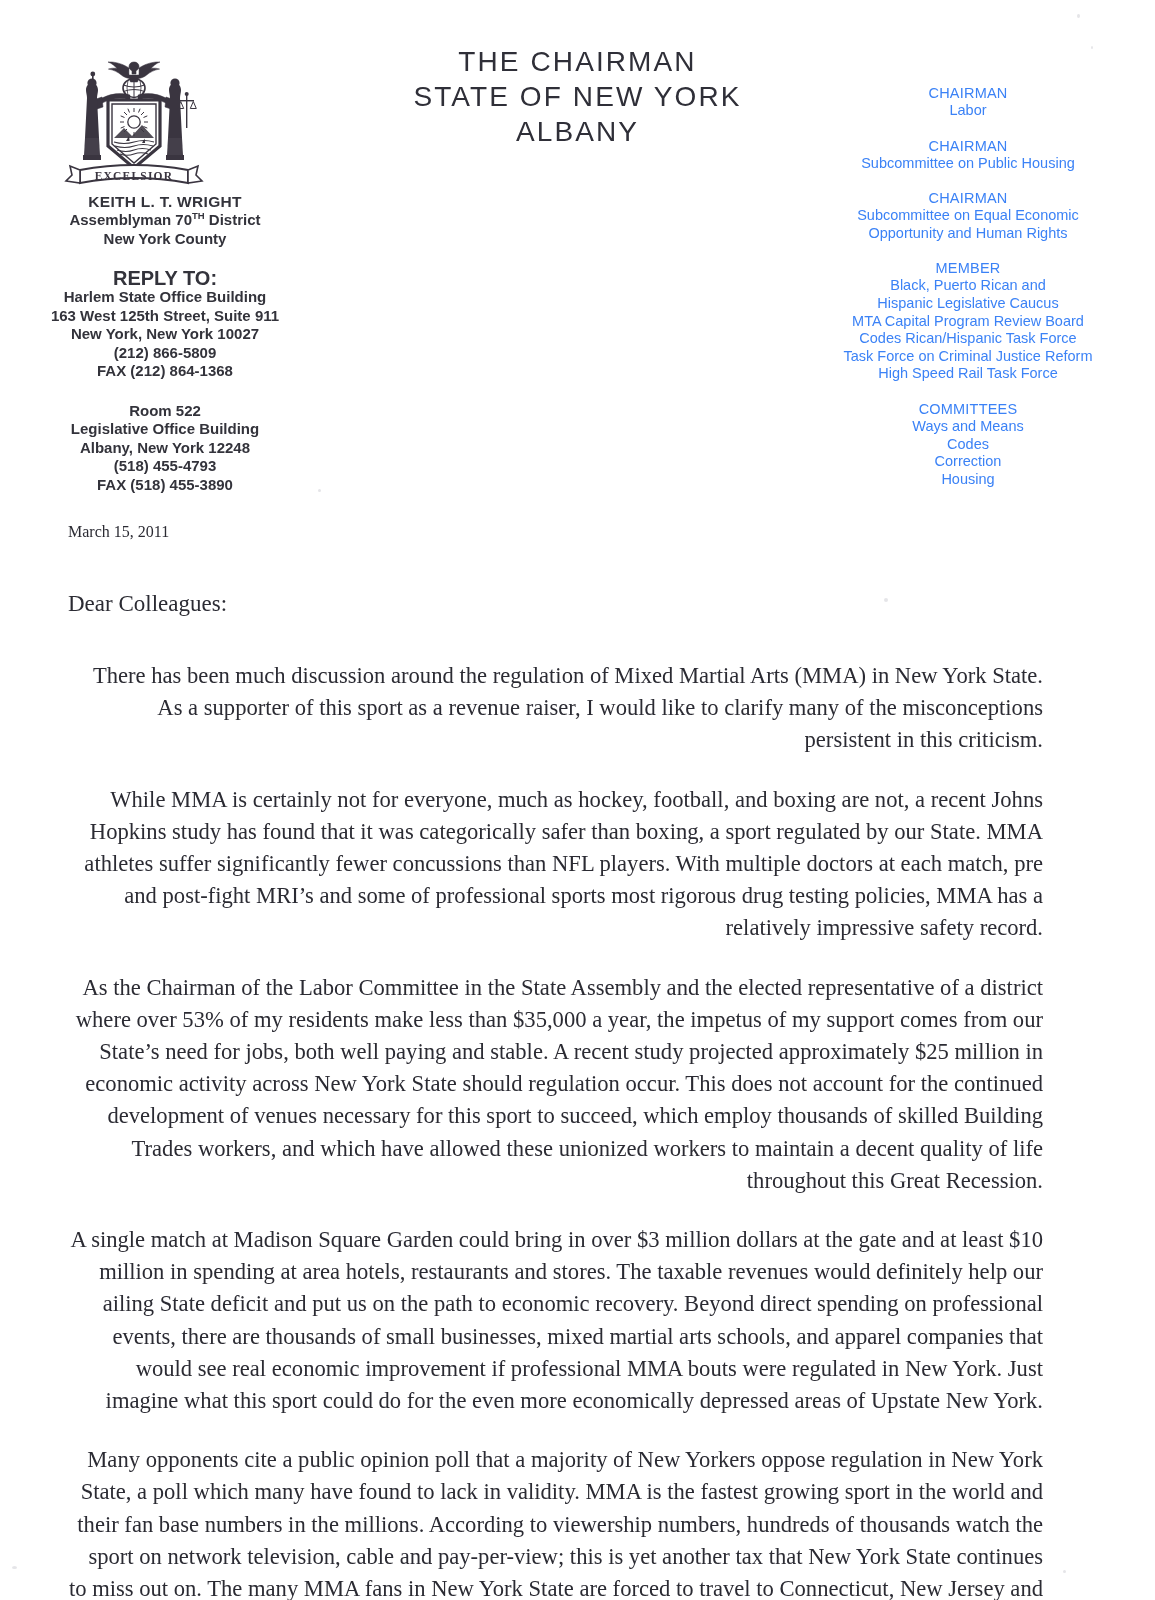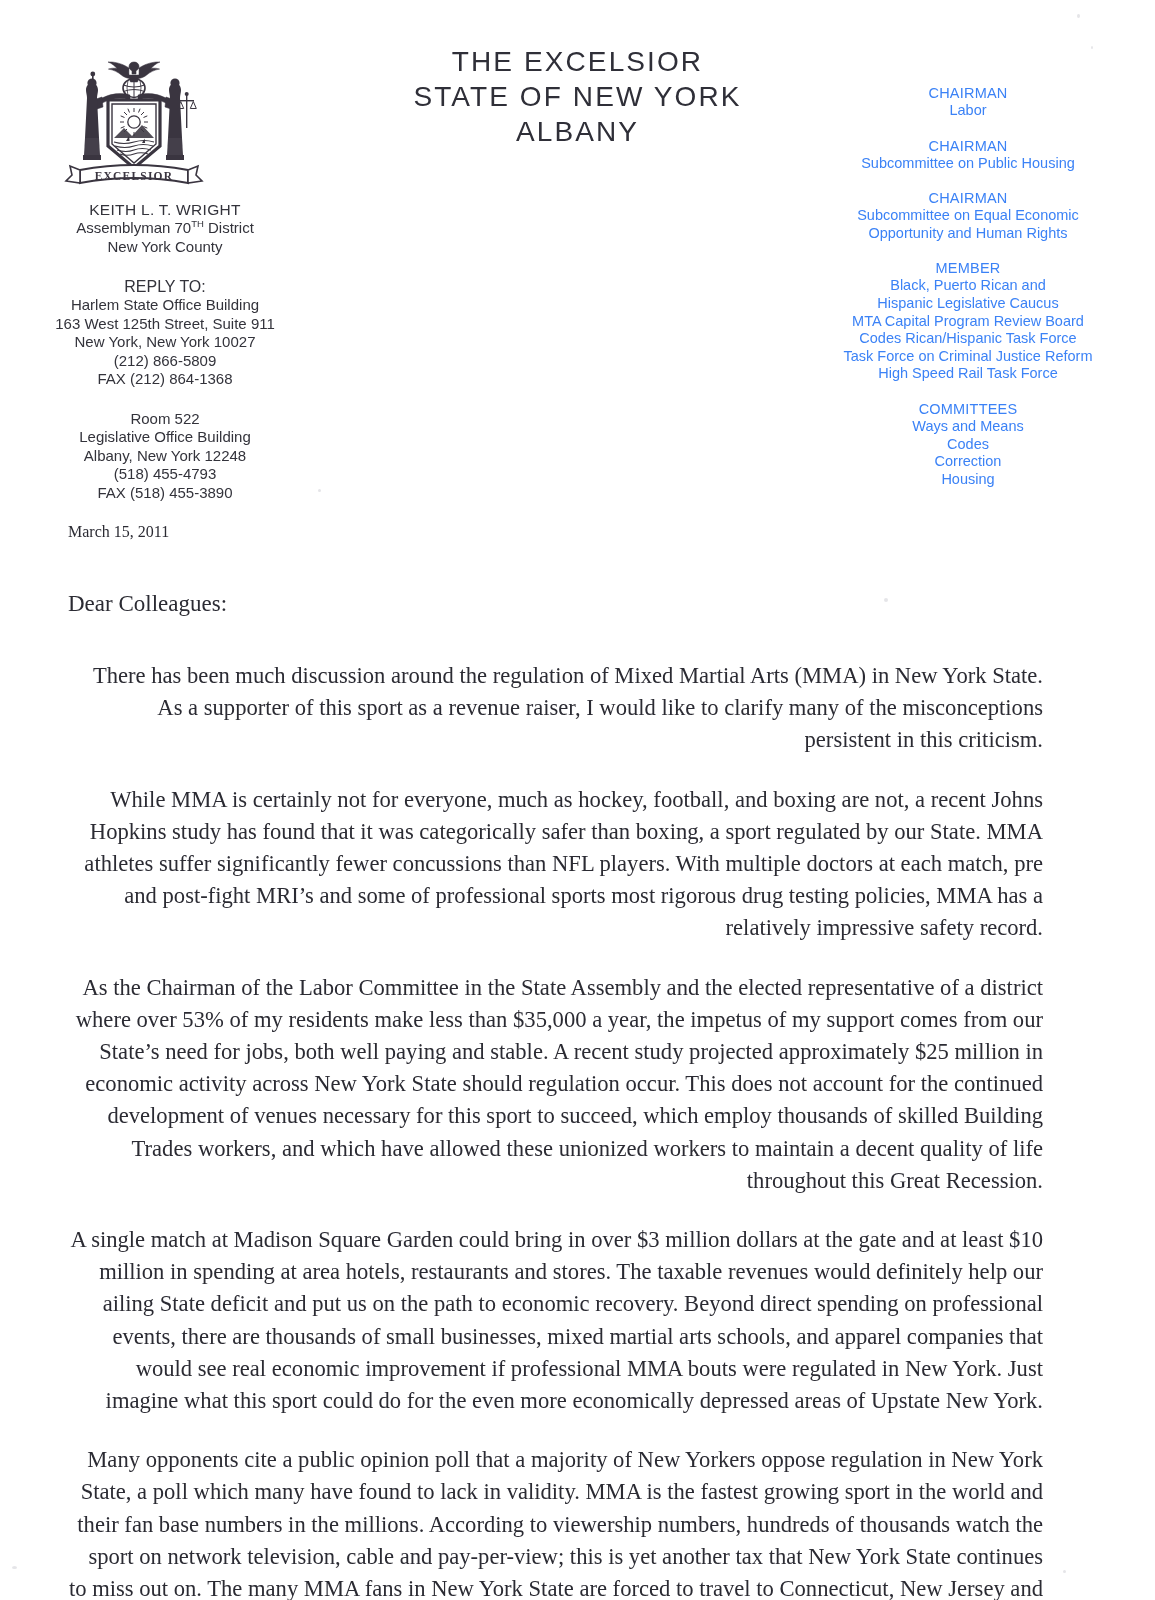--- a/index.html
+++ b/index.html
@@ -33,46 +33,47 @@
     top: 42px;
     width: 156px;
     height: 152px;
   }
   .seal-wrap svg { display: block; width: 156px; height: 152px; }
 
   
   .left-block {
     position: absolute;
     left: 0px;
-    top: 200px;
+    top: 192px;
     width: 330px;
     text-align: center;
     font-family: "Liberation Sans", "DejaVu Sans", sans-serif;
     color: #33333b;
+    font-weight: bold;
   }
   .lb-name {
     font-size: 15.5px;
     letter-spacing: 0.3px;
     line-height: 19px;
     margin: 0;
   }
   .lb-line {
     font-size: 15px;
     line-height: 18.5px;
     margin: 0;
     white-space: nowrap;
   }
   .lb-line sup {
     font-size: 9.5px;
     vertical-align: super;
     line-height: 0;
   }
   .lb-group { margin-top: 21px; }
   .lb-head {
-    font-size: 16px;
+    font-size: 20px;
     line-height: 19px;
     margin: 0;
   }
 
   
   .masthead {
     position: absolute;
     left: 300px;
     top: 44px;
     width: 555px;
@@ -245,21 +246,21 @@
         <g>
           <path d="M24 128 Q78 118 132 128 L132 141 Q78 131 24 141 Z" fill="#ffffff" stroke="#3a3540" stroke-width="2"></path>
           <path d="M24 128 L14 124 L16 133 L10 139 L24 141 Z" fill="#ffffff" stroke="#3a3540" stroke-width="1.6"></path>
           <path d="M132 128 L142 124 L140 133 L146 139 L132 141 Z" fill="#ffffff" stroke="#3a3540" stroke-width="1.6"></path>
           <text x="78" y="138.4" font-family="Liberation Serif, serif" font-size="11.5" font-weight="bold" letter-spacing="1.2" text-anchor="middle" fill="#3a3540">EXCELSIOR</text>
         </g>
       </svg>
     </div>
 
     <div class="masthead">
-      <div class="mh-line">THE EXCELSIOR</div>
+      <div class="mh-line">THE CHAIRMAN</div>
       <div class="mh-line">STATE OF NEW YORK</div>
       <div class="mh-line">ALBANY</div>
     </div>
 
     <div class="left-block">
       <div class="lb-name">KEITH L. T. WRIGHT</div>
       <div class="lb-line"><span>Assemblyman 70</span><sup>TH</sup><span> District</span></div>
       <div class="lb-line">New York County</div>
 
       <div class="lb-group">

